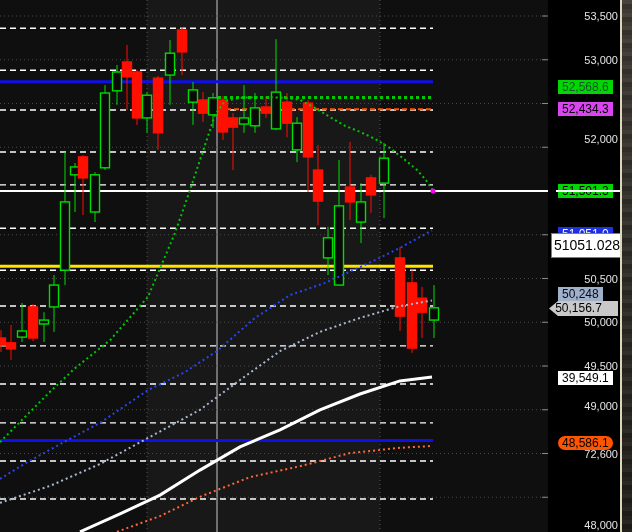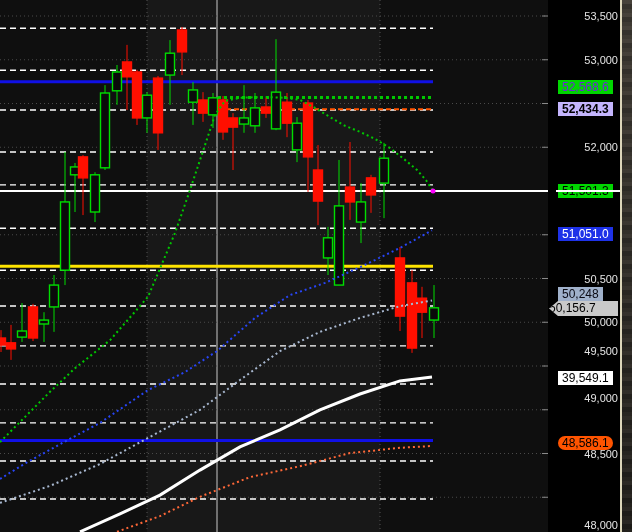--- a/index.html
+++ b/index.html
@@ -2,21 +2,21 @@
 <html><head>
 <meta charset="utf-8">
 <style>
   html,body{margin:0;padding:0;background:#000;}
   body{width:632px;height:532px;overflow:hidden;font-family:"Liberation Sans",sans-serif;}
   .screen{position:relative;width:632px;height:532px;background:#000;}
   #plot{position:absolute;left:0;top:0;}
   .axis-area{position:absolute;left:548px;top:0;width:73px;height:532px;background:#000;}
   .axis-label{position:absolute;left:0;width:70px;text-align:right;font-size:11px;color:#e4e4e4;line-height:14px;height:14px;white-space:nowrap;}
   .badge{position:absolute;left:10px;height:14px;font-size:12px;line-height:14px;padding:0 4px;white-space:nowrap;z-index:2;}
-  .pointer-badge{position:absolute;left:1px;width:69px;height:15px;font-size:12px;line-height:15px;text-align:left;padding-right:10px;box-sizing:border-box;clip-path:polygon(0 50%,13% 0,100% 0,100% 100%,13% 100%);z-index:3;}
+  .pointer-badge{position:absolute;left:1px;width:69px;height:15px;font-size:12px;line-height:15px;text-align:center;padding-right:10px;box-sizing:border-box;clip-path:polygon(0 50%,13% 0,100% 0,100% 100%,13% 100%);z-index:3;}
   .axis-tooltip{position:absolute;left:3px;width:70px;height:23px;background:#fff;border:1px solid #7d7d7d;color:#000;font-size:14px;line-height:23px;text-align:center;z-index:6;box-shadow:1px 1px 3px rgba(0,0,0,.6);}
   .wline-ext{position:absolute;left:556px;width:64px;height:2px;background:#fff;z-index:5;}
   .edge-line{position:absolute;left:620px;top:0;width:2px;height:532px;background:#dcd6ba;z-index:7;}
   .edge-strip{position:absolute;left:622px;top:0;width:10px;height:532px;z-index:7;
     background:linear-gradient(180deg,#55504733,#00000066),repeating-linear-gradient(180deg,#443f38 0 4px,#2f2c27 4px 9px,#3a362f 9px 13px);}
 </style>
 </head>
 <body>
 
 <div class="screen">
@@ -239,32 +239,33 @@
       <polyline points="0,442.1 50,391.8 75,368.2 110,340.2 148,296.9 175,233.0 190,190.1 205,145.1 215,114.9 225,100.9 240,97.8 265,96.9 285,97.8 300,100.0 315,107.9 330,117.1 345,125.8 360,131.9 375,138.9 390,148.1 405,159.9 417,170.0 426,180.1 433,190.9" fill="none" stroke="#00c800" stroke-width="2" stroke-dasharray="2 3"></polyline>
       <circle cx="433" cy="190.9125" r="2.5" fill="#ff00ff"></circle>
       <polyline points="0,478.9 27,462.3 68,439.9 100,422.9 148,390.1 185,372.1 217,351.1 255,317.9 290,295.1 325,282.9 363,265.8 400,247.9 432,230.3" fill="none" stroke="#2845f5" stroke-width="2" stroke-dasharray="2 3"></polyline>
       <polyline points="0,502.9 50,485.9 100,464.0 150,436.9 200,409.8 240,380.0 280,351.1 320,331.9 360,317.9 400,306.1 432,300.5" fill="none" stroke="#a8b8d0" stroke-width="2" stroke-dasharray="2 3"></polyline>
       <polyline points="80,531.8 120,513.9 160,495.1 200,470.1 240,446.9 280,429.9 320,409.8 360,394.0 400,380.9 432,376.9" fill="none" stroke="#ffffff" stroke-width="3"></polyline>
       <polyline points="117,531.8 160,516.1 200,496.8 250,477.1 300,466.2 350,453.1 400,447.8 432,446.0" fill="none" stroke="#ff6838" stroke-width="2" stroke-dasharray="2 3"></polyline>
     </svg>
   <div class="axis-area" id="axis">
       <div class="axis-label" style="top: 9px;">53,500</div>
       <div class="axis-label" style="top: 53px;">53,000</div>
-      <div class="axis-label" style="top: 140px;">52,000</div>
+      <div class="axis-label" style="top: 132px;">52,000</div>
       <div class="axis-label" style="top: 272px;">50,500</div>
       <div class="axis-label" style="top: 315px;">50,000</div>
-      <div class="axis-label" style="top: 344px; text-align: right;">49,500</div>
-      <div class="axis-label" style="top: 391px;">49,000</div>
-      <div class="axis-label" style="top: 447px;">48,500</div>
+      <div class="axis-label" style="top: 359px; text-align: right;">49,500</div>
+      <div class="axis-label" style="top: 399px;">49,000</div>
+      <div class="axis-label" style="top: 447px;">72,600</div>
       <div class="axis-label" style="top: 518px;">48,000</div>
-      <div class="badge" style="top: 80px; background: rgb(0, 214, 0); color: #6d28d9;">52,568.6</div>
-      <div class="badge" style="top: 102px; background: #c4b5fd; color: rgb(0, 0, 0); font-weight: bold;">52,434.3</div>
+      <div class="badge" style="top: 80px; background: rgb(0, 214, 0); color: #14532d;">52,568.6</div>
+      <div class="badge" style="top: 102px; background: #d946ef; color: rgb(0, 0, 0);">52,434.3</div>
       <div class="badge" style="top: 184px; background: rgb(0, 214, 0); color: rgb(0, 0, 0);">51,501.3</div>
       <div class="badge" style="top: 227px; background: rgb(30, 50, 232); color: rgb(255, 255, 255);">51,051.0</div>
       <div class="badge" style="top: 287px; background: rgb(159, 176, 202); color: rgb(10, 10, 20); text-align: center;">50,248</div>
       <div class="badge" style="top: 371px; background: rgb(255, 255, 255); color: rgb(0, 0, 0);">39,549.1</div>
       <div class="badge" style="top: 436px; background: rgb(255, 84, 0); color: rgb(0, 0, 0); border-radius: 7px;">48,586.1</div>
       <div class="pointer-badge" style="top: 301px; background: rgb(201, 201, 201); color: rgb(0, 0, 0);">50,156.7</div>
+      <div class="axis-tooltip" style="top: 233px;">51051.028</div>
     </div>
   <div class="wline-ext" style="top:190px"></div>
   <div class="edge-line"></div>
   <div class="edge-strip"></div>
 </div>
 
 </body></html>

